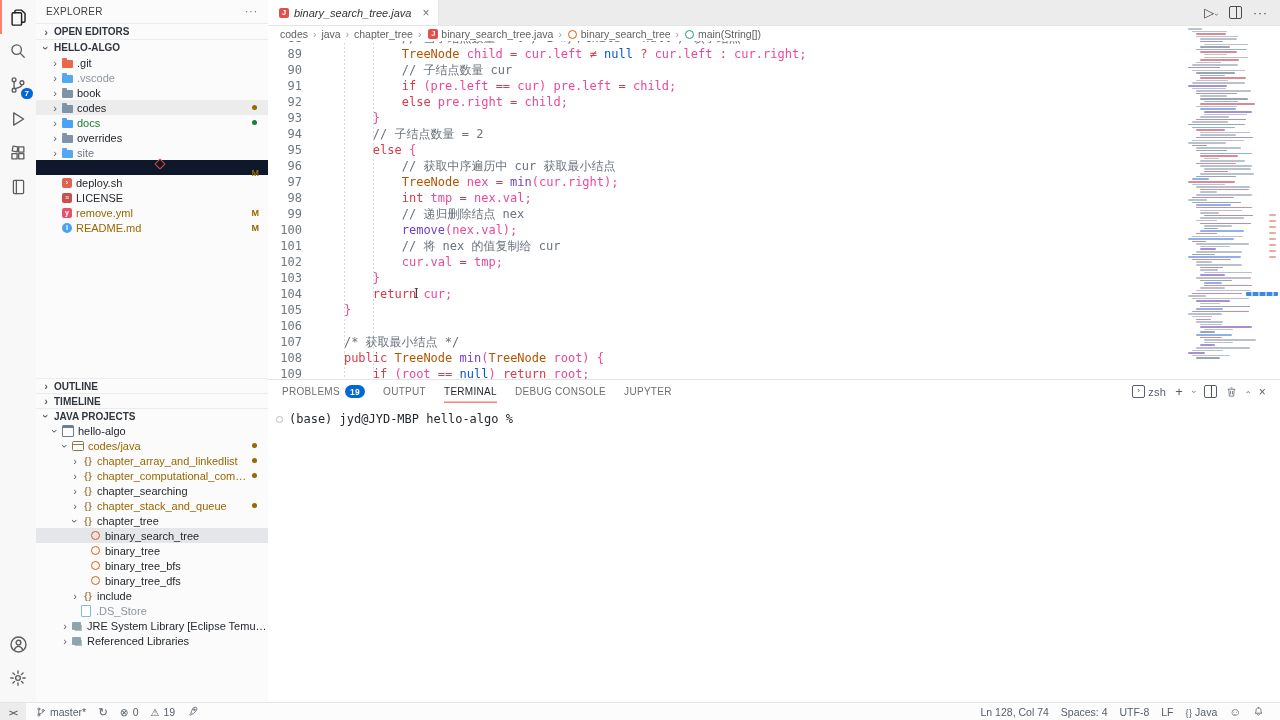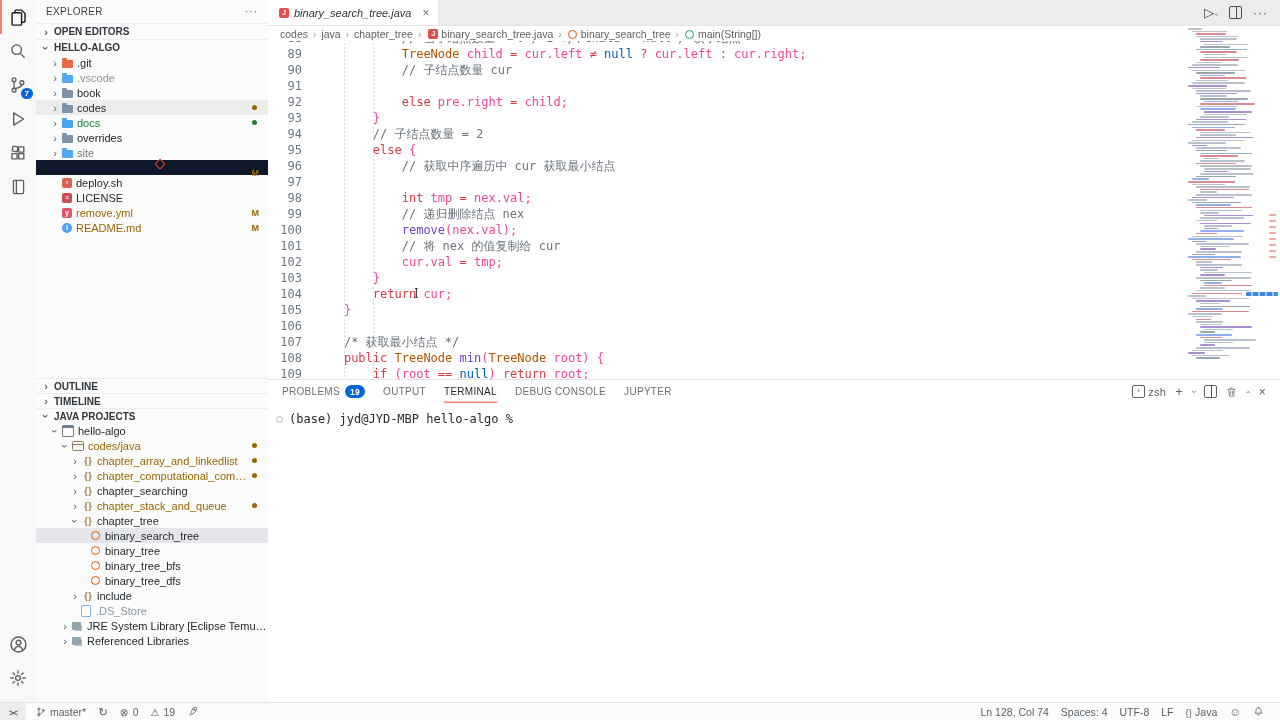--- a/index.html
+++ b/index.html
@@ -397,33 +397,33 @@
     <div class="guide" style="left:76px"></div>
     <div class="guide" style="left:105px"></div>
     <div id="code-lines">
         <div class="cl">
     <span class="ln">88</span><span class="ct"><span class="tk-pln">            </span><span class="tk-cmt">// 当子结点数量 = 0 / 1 时，child = null / 该子结点</span></span></div>
         <div class="cl">
     <span class="ln">89</span><span class="ct"><span class="tk-pln">            </span><span class="tk-type">TreeNode</span><span class="tk-pln"> child </span><span class="tk-op">=</span><span class="tk-pln"> cur.left </span><span class="tk-op">≠</span><span class="tk-pln"> </span><span class="tk-const">null</span><span class="tk-pln"> </span><span class="tk-op">?</span><span class="tk-pln"> cur.left </span><span class="tk-op">:</span><span class="tk-pln"> cur.right;</span></span></div>
         <div class="cl">
     <span class="ln">90</span><span class="ct"><span class="tk-pln">            </span><span class="tk-cmt">// 子结点数量 cur</span></span></div>
         <div class="cl">
-    <span class="ln">91</span></div>
+    <span class="ln">91</span><span class="ct"><span class="tk-pln">            </span><span class="tk-kw">if</span><span class="tk-pln"> (pre.left </span><span class="tk-op">==</span><span class="tk-pln"> cur) pre.left </span><span class="tk-op">=</span><span class="tk-pln"> child;</span></span></div>
         <div class="cl">
     <span class="ln">92</span><span class="ct"><span class="tk-pln">            </span><span class="tk-kw">else</span><span class="tk-pln"> pre.right </span><span class="tk-op">=</span><span class="tk-pln"> child;</span></span></div>
         <div class="cl">
     <span class="ln">93</span><span class="ct"><span class="tk-pln">        }</span></span></div>
         <div class="cl">
     <span class="ln">94</span><span class="ct"><span class="tk-pln">        </span><span class="tk-cmt">// 子结点数量 = 2</span></span></div>
         <div class="cl">
     <span class="ln">95</span><span class="ct"><span class="tk-pln">        </span><span class="tk-kw">else</span><span class="tk-pln"> {</span></span></div>
         <div class="cl">
     <span class="ln">96</span><span class="ct"><span class="tk-pln">            </span><span class="tk-cmt">// 获取中序遍历中 cur 获取最小结点</span></span></div>
         <div class="cl">
-    <span class="ln">97</span></div>
+    <span class="ln">97</span><span class="ct"><span class="tk-pln">            </span><span class="tk-type">TreeNode</span><span class="tk-pln"> nex </span><span class="tk-op">=</span><span class="tk-pln"> </span><span class="tk-fn">min</span><span class="tk-pln">(cur.right);</span></span></div>
         <div class="cl">
     <span class="ln">98</span><span class="ct"><span class="tk-pln">            </span><span class="tk-kw">int</span><span class="tk-pln"> tmp </span><span class="tk-op">=</span><span class="tk-pln"> nex.val;</span></span></div>
         <div class="cl">
     <span class="ln">99</span><span class="ct"><span class="tk-pln">            </span><span class="tk-cmt">// 递归删除结点 nex</span></span></div>
         <div class="cl">
     <span class="ln">100</span><span class="ct"><span class="tk-pln">            </span><span class="tk-fn">remove</span><span class="tk-pln">(nex.val);</span></span></div>
         <div class="cl">
     <span class="ln">101</span><span class="ct"><span class="tk-pln">            </span><span class="tk-cmt">// 将 nex 的值复制给 cur</span></span></div>
         <div class="cl">
     <span class="ln">102</span><span class="ct"><span class="tk-pln">            cur.val </span><span class="tk-op">=</span><span class="tk-pln"> tmp;</span></span></div>

